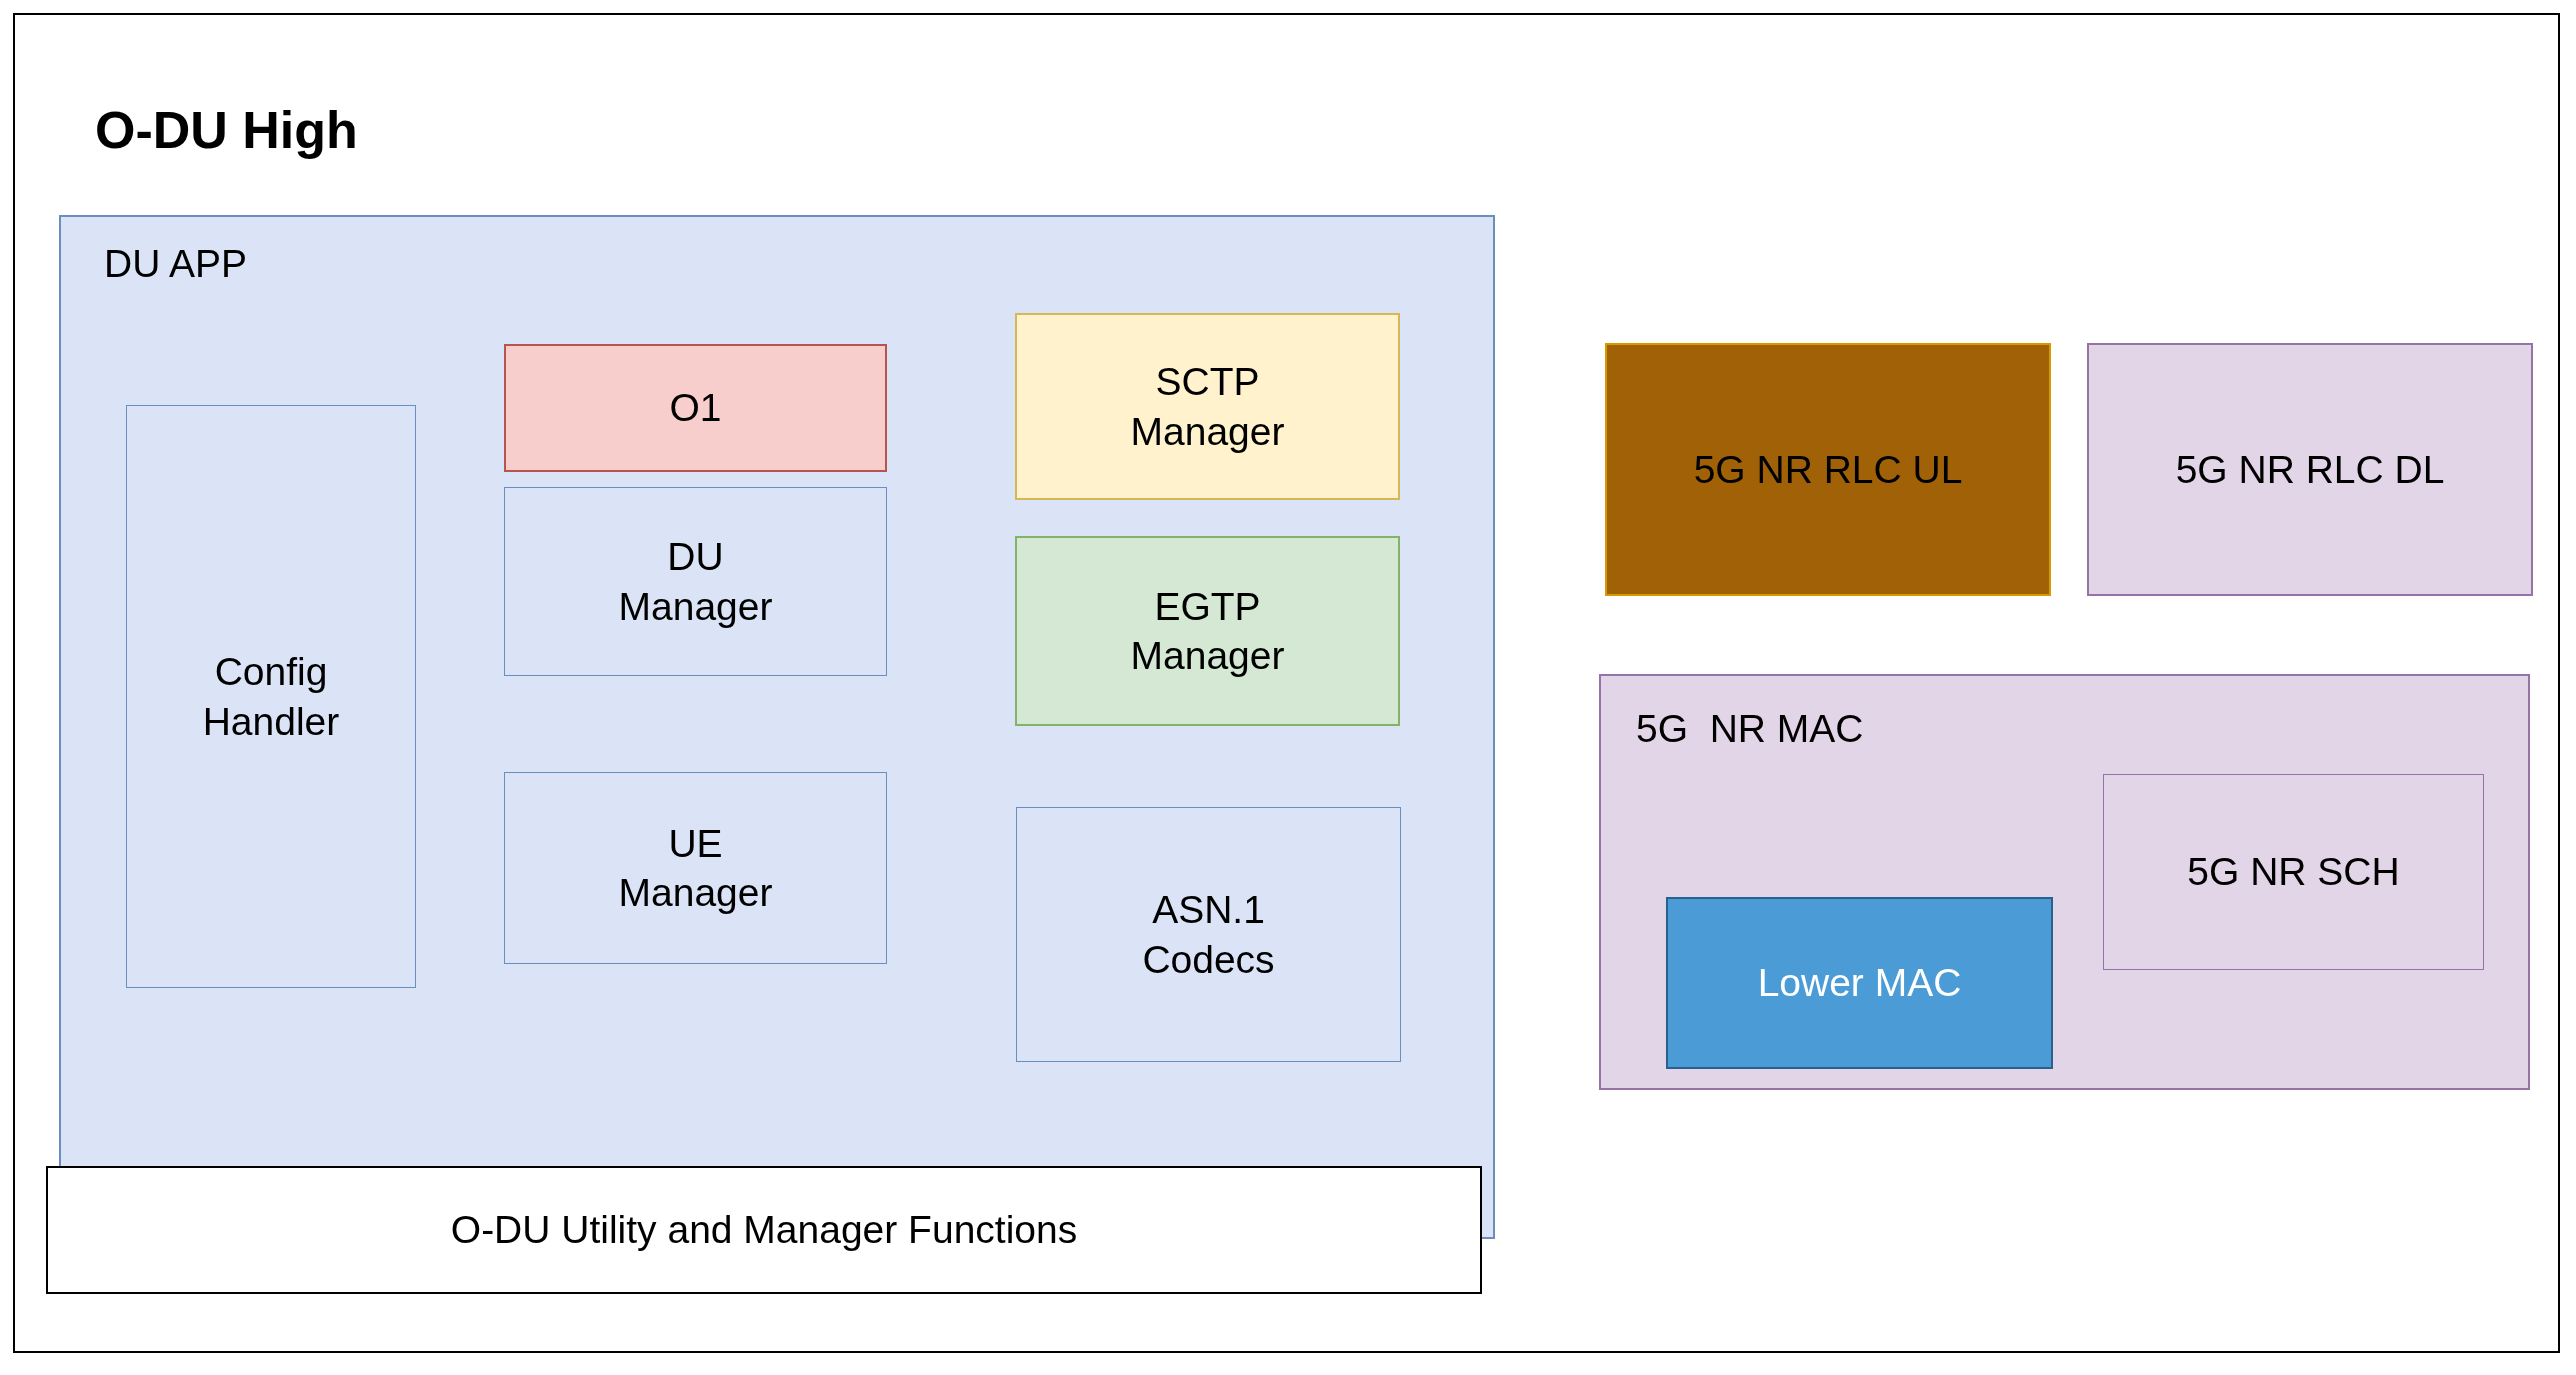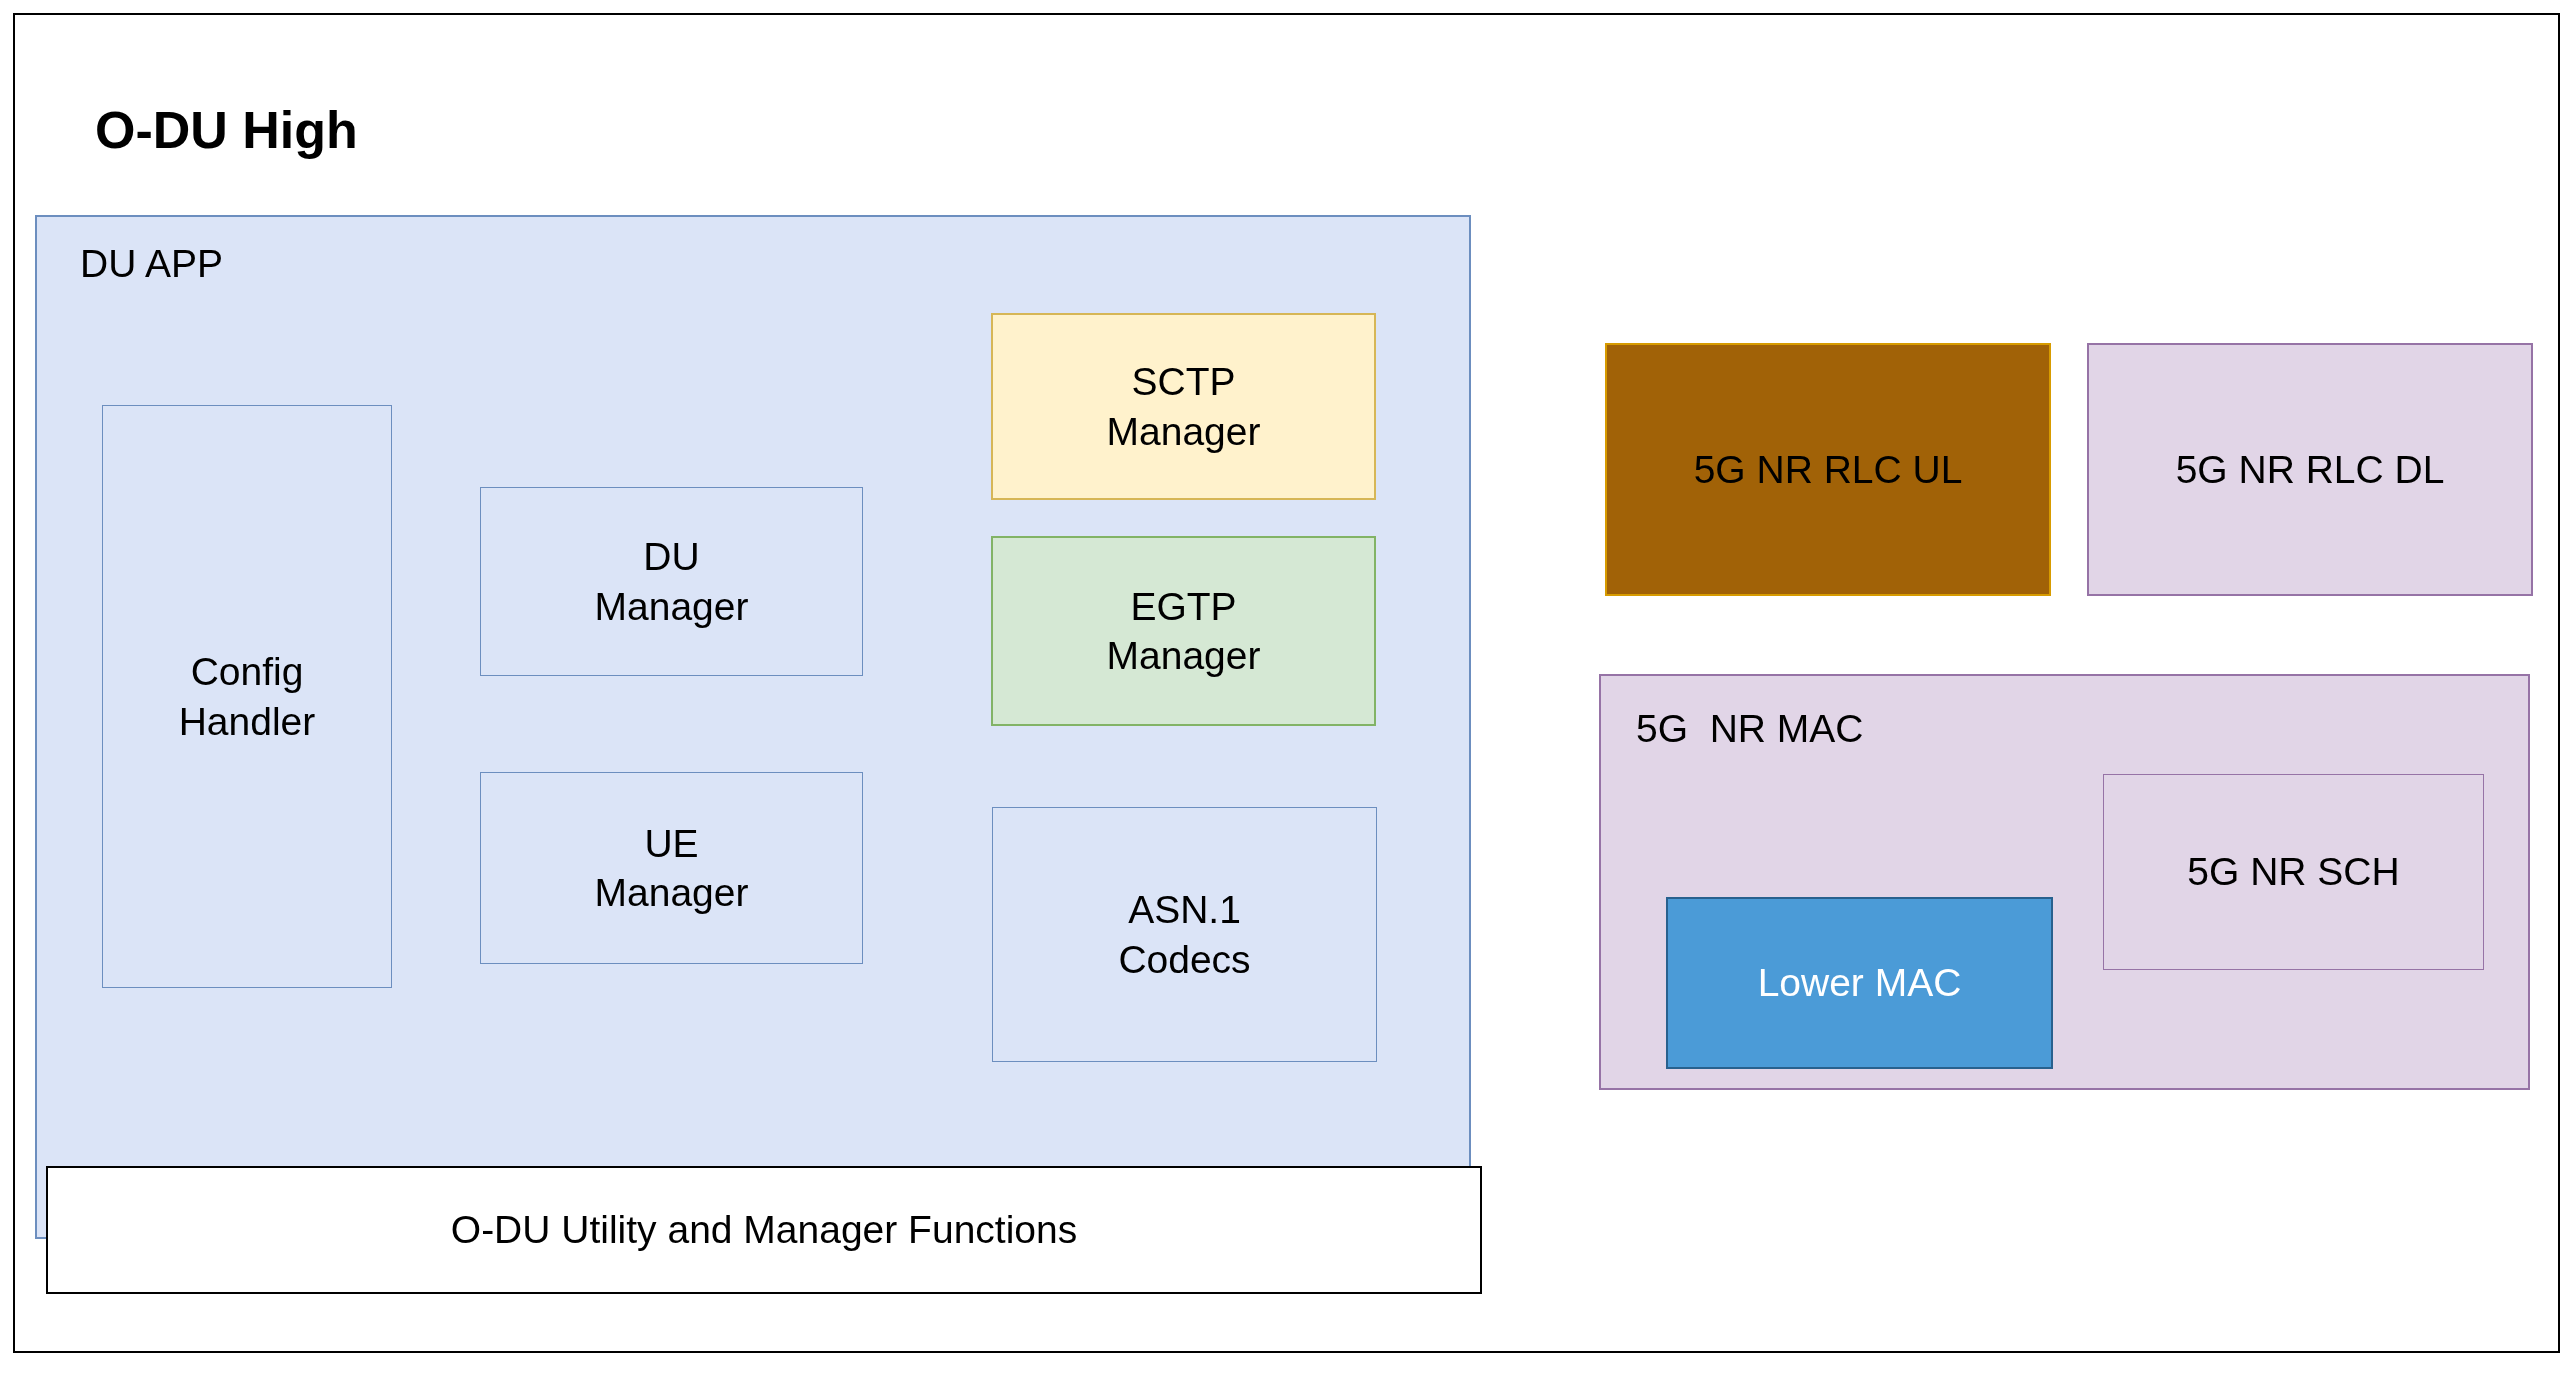--- a/index.html
+++ b/index.html
@@ -43,21 +43,21 @@
   .box .lbl { white-space: pre-line; }
   .corner-label {
     position: absolute;
     font-size: 39px;
     line-height: 1.2;
     white-space: pre;
   }
   
   .du-app {
     position: absolute;
-    left: 20px; top: 200px;
+    left: 44px; top: 200px;
     width: 1436px; height: 1024px;
     box-sizing: border-box;
     background: #dbe4f7;
     border: 2.8px solid #6c8ebf;
   }
   .du-app-label { left: 43px; top: 24px; }
   .mac {
     position: absolute;
     left: 1584px; top: 659px;
     width: 931px; height: 416px;
@@ -97,20 +97,23 @@
     <div class="title">O-DU High</div>
 
     <div class="du-app">
       <div class="corner-label du-app-label">DU APP</div>
 
       <div class="box config">
         <span class="lbl">Config
 Handler</span>
       </div>
 
+      <div class="box o1">
+        <span class="lbl">O1</span>
+      </div>
 
       <div class="box du-mgr">
         <span class="lbl">DU
 Manager</span>
       </div>
 
       <div class="box ue-mgr">
         <span class="lbl">UE
 Manager</span>
       </div>

